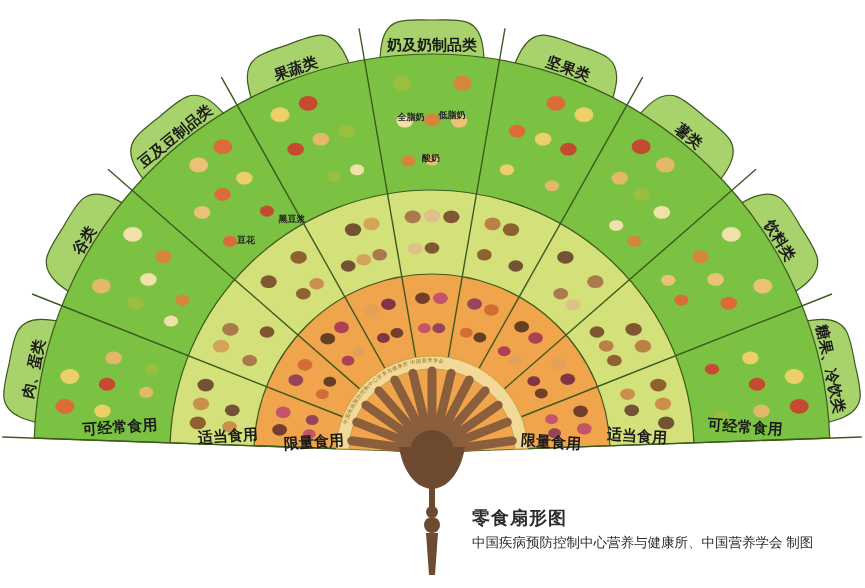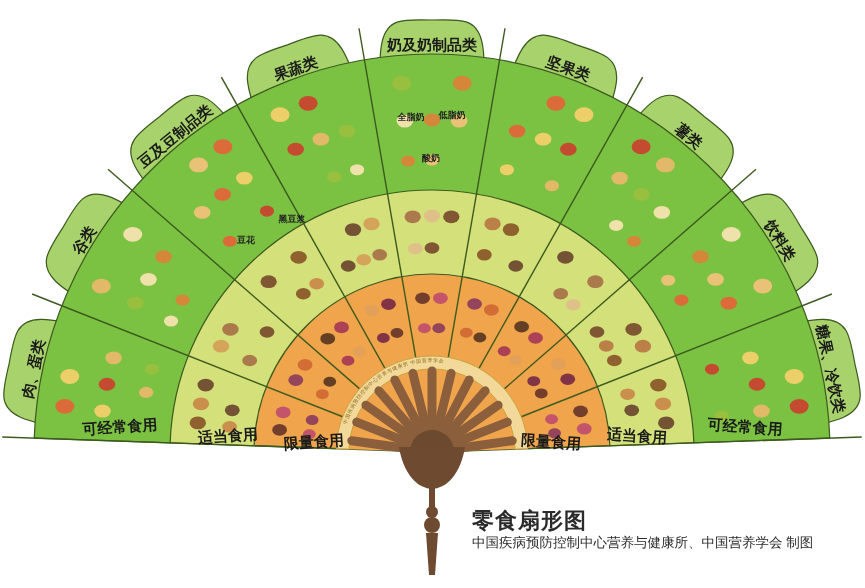--- a/index.html
+++ b/index.html
@@ -33,21 +33,21 @@
   .hub-micro{
     font-family:"Liberation Sans","DejaVu Sans",sans-serif;
     fill:#8a6a1f;
     font-size:5px;
     letter-spacing:0.6px;
   }
   .caption-title{
     position:absolute;
     font-family:"Liberation Sans","DejaVu Sans",sans-serif;
     font-weight:bold;
-    font-size:22px;
+    font-size:18px;
     color:#2b2b2b;
     letter-spacing:1px;
     white-space:nowrap;
   }
   .caption-sub{
     position:absolute;
     font-family:"Liberation Sans","DejaVu Sans",sans-serif;
     font-size:13.5px;
     color:#2b2b2b;
     white-space:nowrap;

